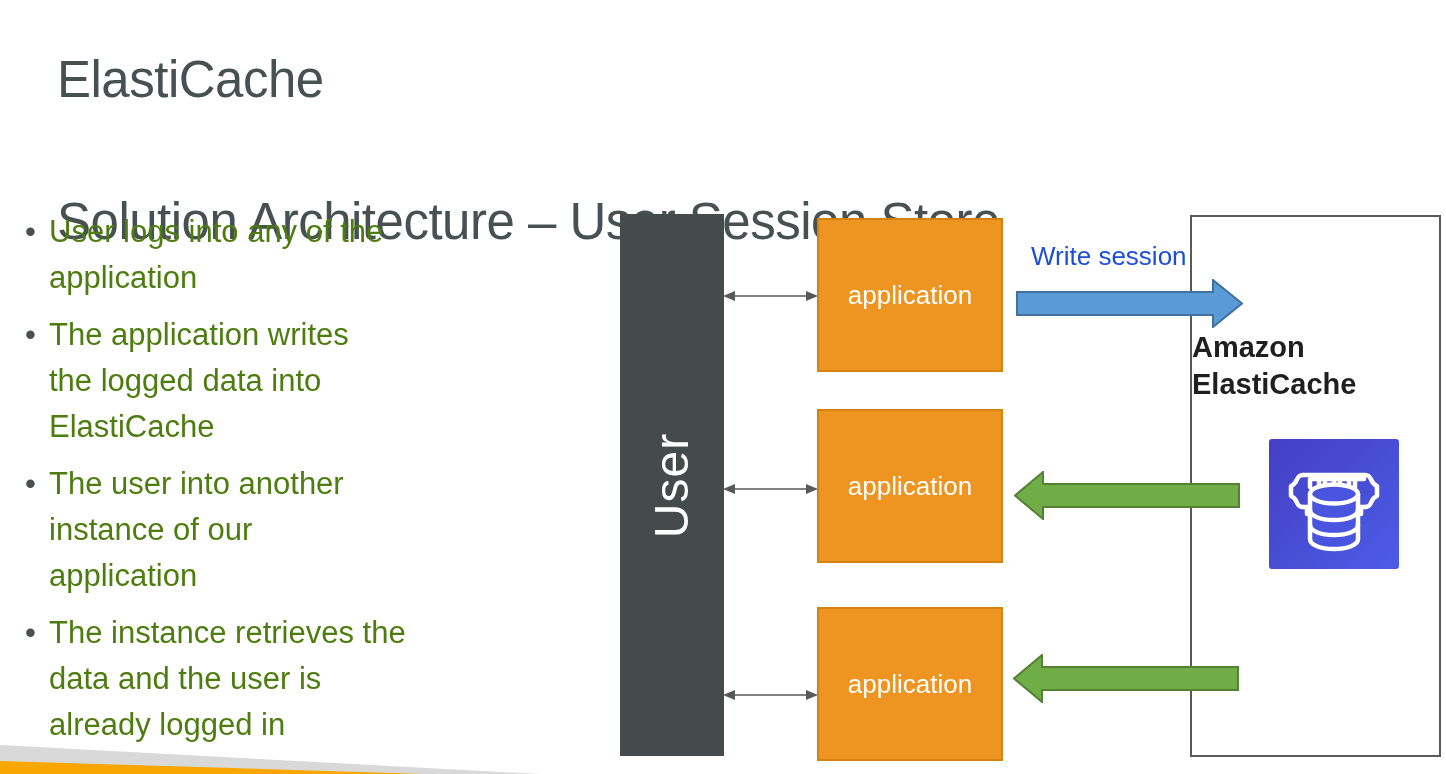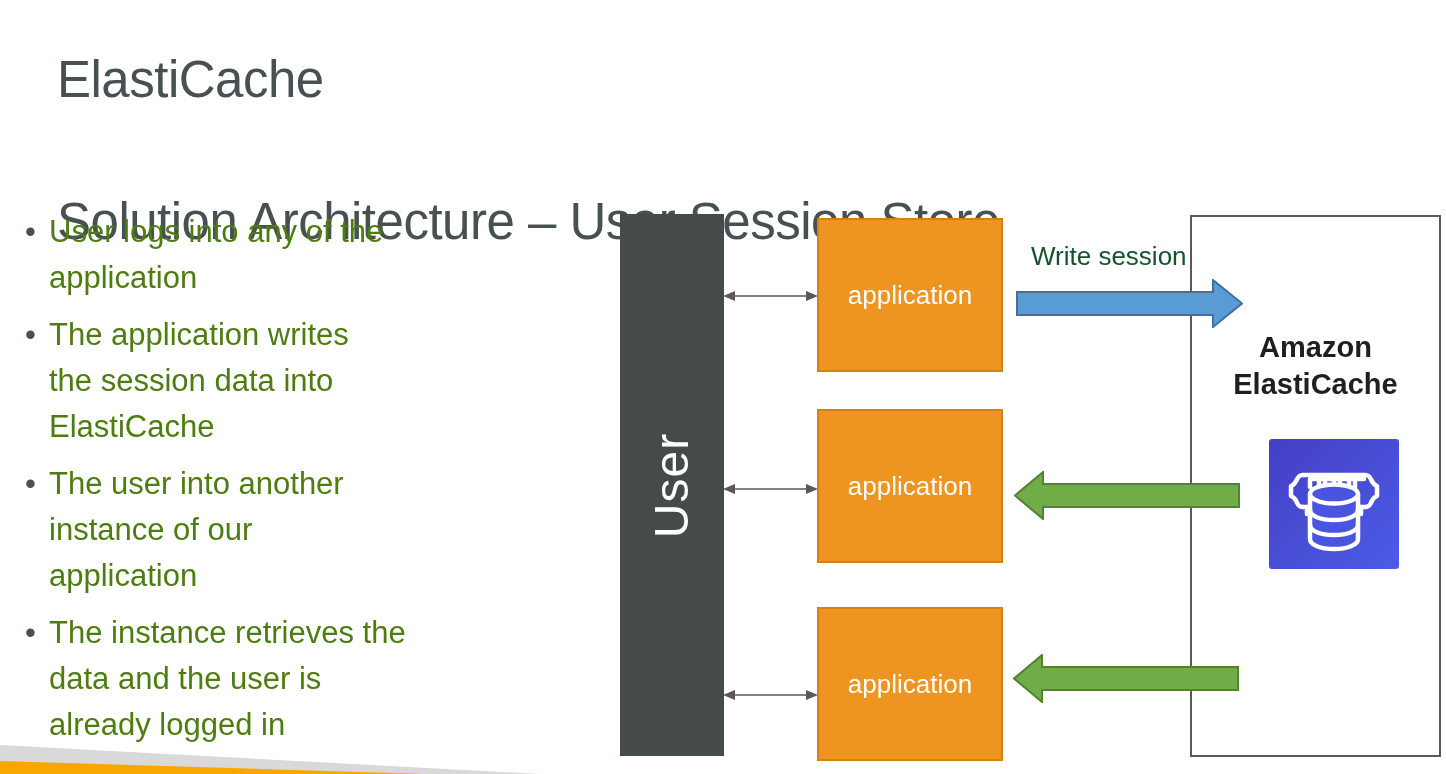--- a/index.html
+++ b/index.html
@@ -25,30 +25,30 @@
   .app-box{left:817px;width:186px;height:154px;background:#ee9420;border:2px solid #d3830e;
            box-sizing:border-box;display:flex;align-items:center;justify-content:center;z-index:2;}
   .app-box span{color:#ffffff;font-size:26px;}
   .app-1{top:218px;} .app-2{top:409px;} .app-3{top:607px;}
 
   .connector{left:722px;width:97px;height:16px;z-index:3;}
   .c-1{top:288px;} .c-2{top:481px;} .c-3{top:687px;}
 
   .cache-panel{left:1190px;top:215px;width:251px;height:542px;background:#ffffff;
                border:2px solid #595959;box-sizing:border-box;z-index:1;}
-  .cache-title{position:absolute;top:112px;left:0;width:100%;text-align:center;color:#1f1f1f;
+  .cache-title{position:absolute;top:112px;left:0;width:100%;color:#1f1f1f;
                font-size:29px;font-weight:bold;line-height:37px;white-space:pre-line;}
   .cache-icon{position:absolute;left:77px;top:222px;width:130px;height:130px;}
 
   .big-arrow{z-index:3;}
   .arrow-blue{left:1016px;top:279px;width:227px;height:49px;}
   .arrow-green-1{left:1014px;top:471px;width:226px;height:49px;}
   .arrow-green-2{left:1013px;top:654px;width:226px;height:49px;}
 
-  .flow-label{color:#14532d;font-size:26px;line-height:31px;z-index:3;white-space:nowrap;}
+  .flow-label{color:#1d4ed8;font-size:26px;line-height:31px;z-index:3;white-space:nowrap;}
   .label-write{left:1031px;top:241px;}
   .label-retrieve{left:1031px;top:432px;}
 
   
   .wedge-gray{left:0;top:745px;width:540px;height:29px;background:#d9d9d9;
               clip-path:polygon(0 0,100% 100%,0 100%);z-index:0;}
   .wedge-orange{left:0;top:761px;width:424px;height:13px;background:#f9a602;
                 clip-path:polygon(0 0,100% 100%,0 100%);z-index:0;}
 </style>
 </head>
@@ -56,21 +56,21 @@
 
 <div class="slide">
 
   <h1 class="title"><span>ElastiCache</span><br>
   <span>Solution Architecture – User Session Store</span></h1>
 
   <ul class="bullets">
     <li>User logs into any of the
 application</li>
     <li>The application writes
-the session data into
+the logged data into
 ElastiCache</li>
     <li>The user into another
 instance of our
 application</li>
     <li>The instance retrieves the
 data and the user is
 already logged in</li>
   </ul>
 
   <div class="abs cache-panel">

